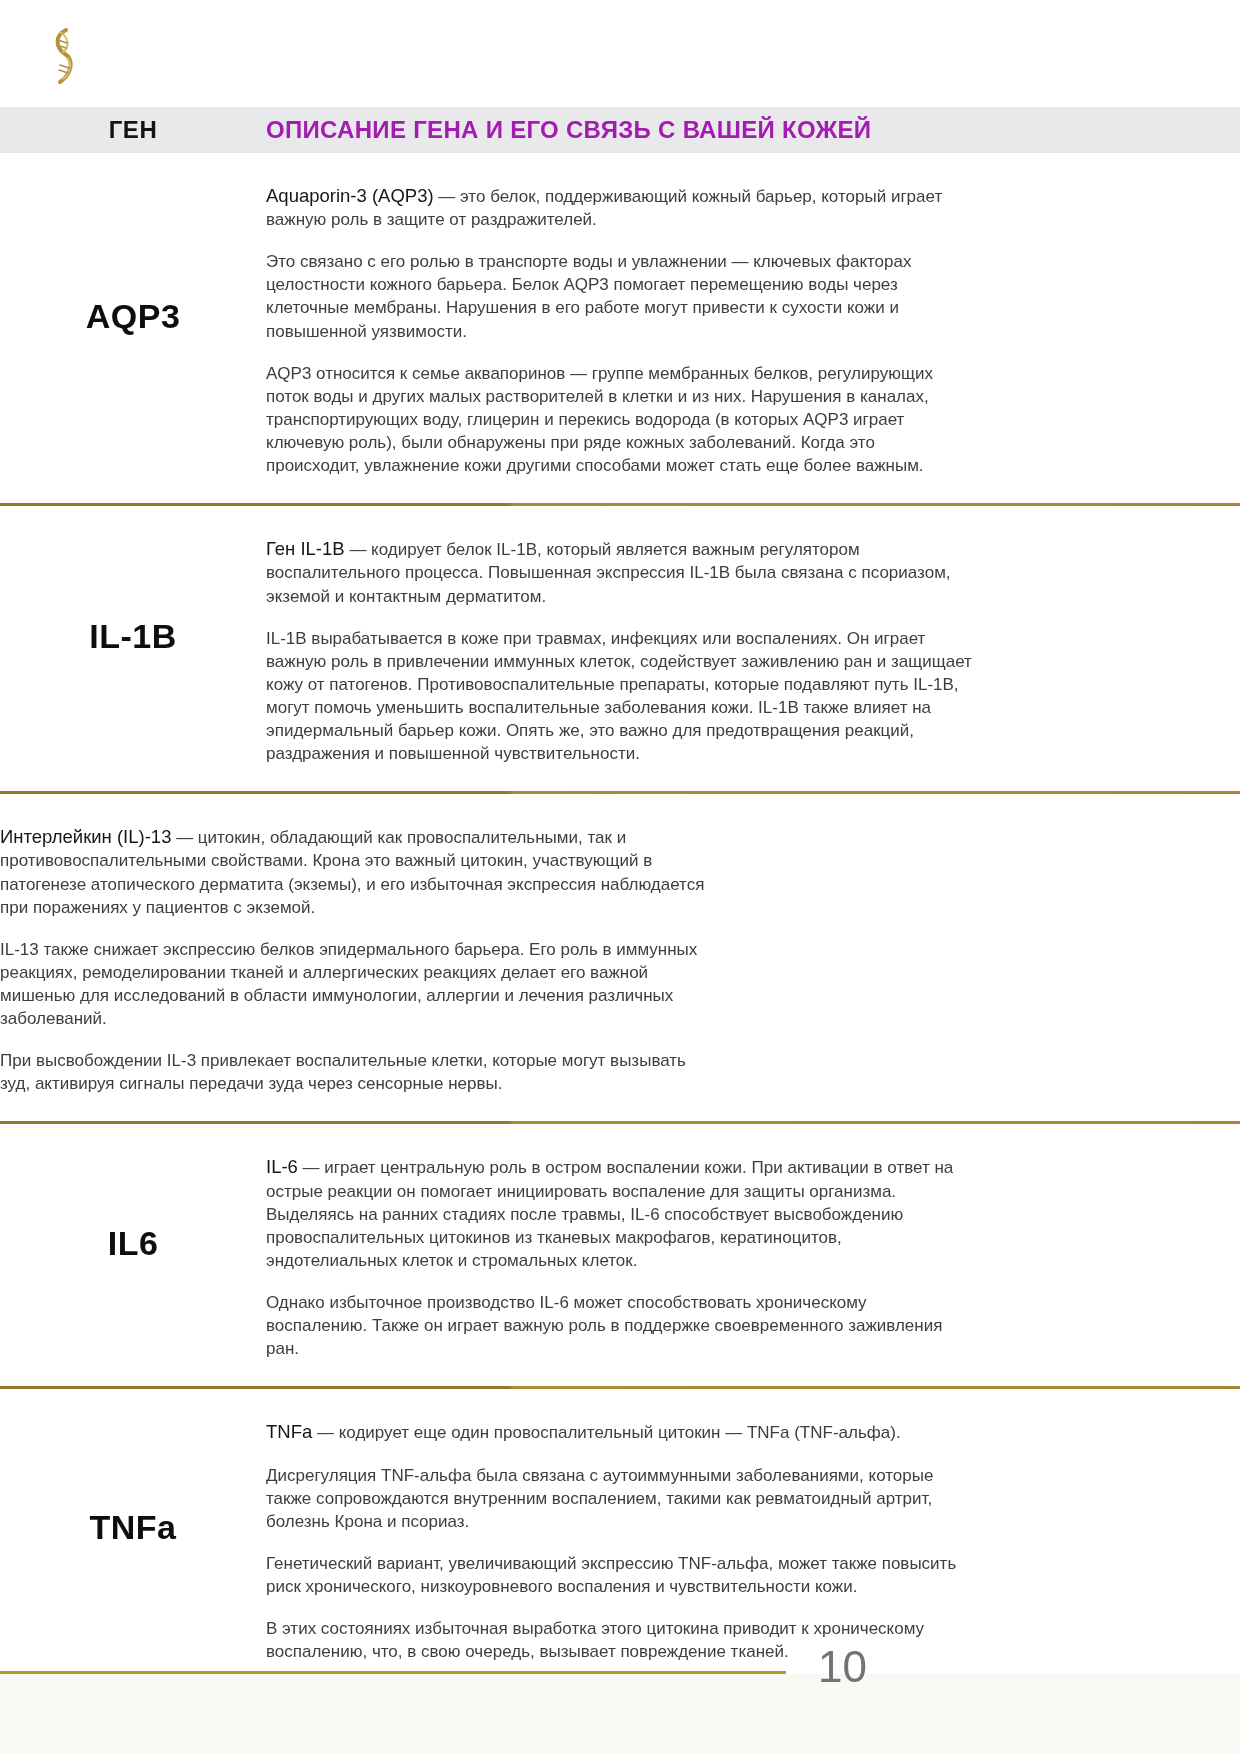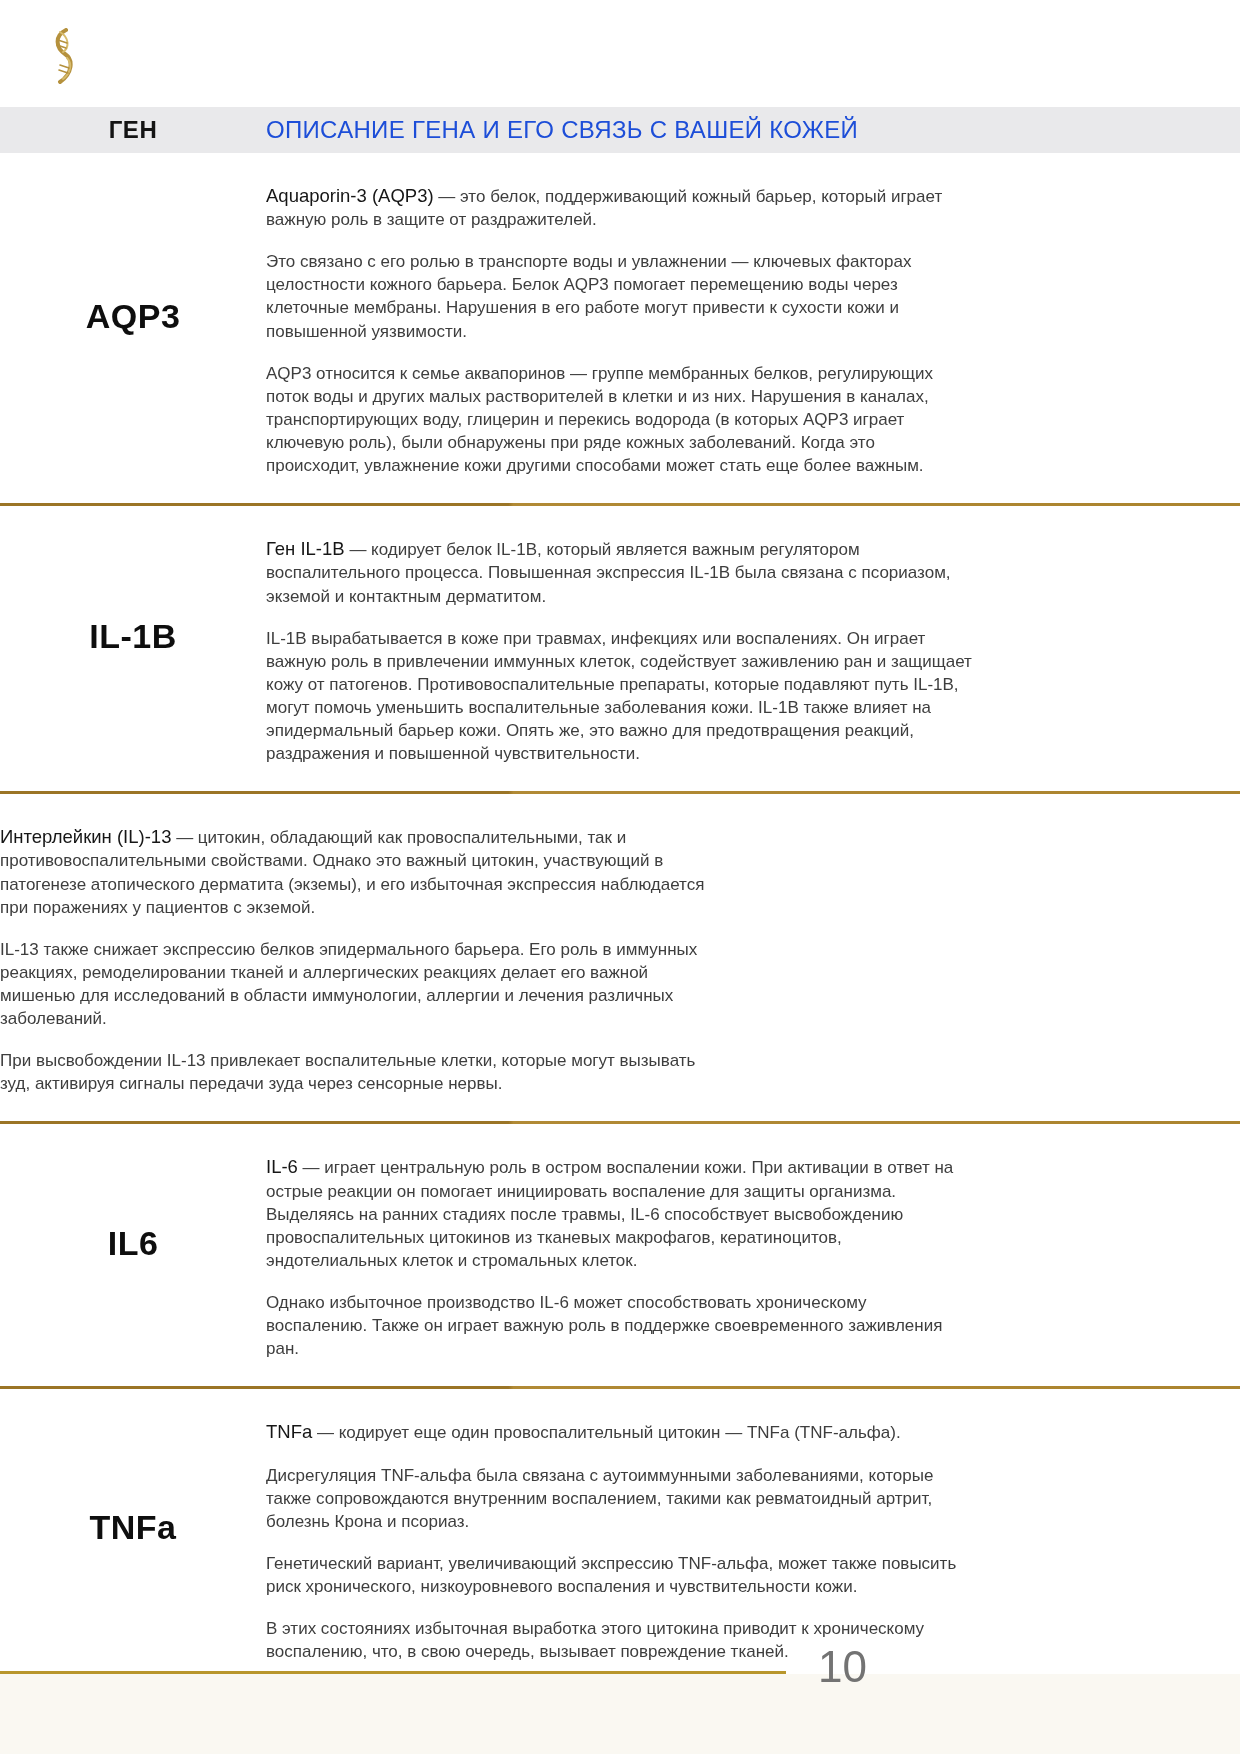--- a/index.html
+++ b/index.html
@@ -16,21 +16,21 @@
   .header-band{
     position:absolute;left:0;top:107px;width:1240px;height:46px;
     background:#e9e9eb;
     display:flex;align-items:center;
   }
   .header-gene{
     width:266px;text-align:center;
     font-size:24px;font-weight:700;color:#141414;letter-spacing:.5px;
   }
   .header-desc{
-    font-size:24px;font-weight:400;color:#1d4ed8;letter-spacing:.3px;
+    font-size:24px;font-weight:700;color:#a21caf;letter-spacing:.3px;
   }
   
   .sections{position:absolute;left:0;top:153px;width:1240px;}
   .section-row{display:flex;padding:30px 0 26px 0;}
   .gene-col{
     width:266px;flex:0 0 266px;
     display:flex;align-items:center;justify-content:center;
   }
   .gene-label{
     font-size:34px;font-weight:700;color:#0e0e0e;letter-spacing:.5px;
@@ -100,23 +100,23 @@
           <span class="gene-label">IL-1B</span>
         </div>
         <div class="text-col">
           <p><b>Ген IL-1B</b><span> — кодирует белок IL-1B, который является важным регулятором воспалительного процесса. Повышенная экспрессия IL-1B была связана с псориазом, экземой и контактным дерматитом.</span></p>
           <p><span>IL-1B вырабатывается в коже при травмах, инфекциях или воспалениях. Он играет важную роль в привлечении иммунных клеток, содействует заживлению ран и защищает кожу от патогенов. Противовоспалительные препараты, которые подавляют путь IL-1B, могут помочь уменьшить воспалительные заболевания кожи. IL-1B также влияет на эпидермальный барьер кожи. Опять же, это важно для предотвращения реакций, раздражения и повышенной чувствительности.</span></p>
         </div>
       </div>
       <div class="divider"></div>
       <div class="section-row">
         <div class="text-col">
-          <p><b>Интерлейкин (IL)-13</b><span> — цитокин, обладающий как провоспалительными, так и противовоспалительными свойствами. Однако это важный цитокин, участвующий в патогенезе атопического дерматита (экземы), и его избыточная экспрессия наблюдается при поражениях у пациентов с экземой.</span></p>
+          <p><b>Интерлейкин (IL)-13</b><span> — цитокин, обладающий как провоспалительными, так и противовоспалительными свойствами. Крона это важный цитокин, участвующий в патогенезе атопического дерматита (экземы), и его избыточная экспрессия наблюдается при поражениях у пациентов с экземой.</span></p>
           <p><span>IL-13 также снижает экспрессию белков эпидермального барьера. Его роль в иммунных реакциях, ремоделировании тканей и аллергических реакциях делает его важной мишенью для исследований в области иммунологии, аллергии и лечения различных заболеваний.</span></p>
-          <p><span>При высвобождении IL-13 привлекает воспалительные клетки, которые могут вызывать зуд, активируя сигналы передачи зуда через сенсорные нервы.</span></p>
+          <p><span>При высвобождении IL-3 привлекает воспалительные клетки, которые могут вызывать зуд, активируя сигналы передачи зуда через сенсорные нервы.</span></p>
         </div>
       </div>
       <div class="divider"></div>
       <div class="section-row">
         <div class="gene-col">
           <span class="gene-label">IL6</span>
         </div>
         <div class="text-col">
           <p><b>IL-6</b><span> — играет центральную роль в остром воспалении кожи. При активации в ответ на острые реакции он помогает инициировать воспаление для защиты организма. Выделяясь на ранних стадиях после травмы, IL-6 способствует высвобождению провоспалительных цитокинов из тканевых макрофагов, кератиноцитов, эндотелиальных клеток и стромальных клеток.</span></p>
           <p><span>Однако избыточное производство IL-6 может способствовать хроническому воспалению. Также он играет важную роль в поддержке своевременного заживления ран.</span></p>

